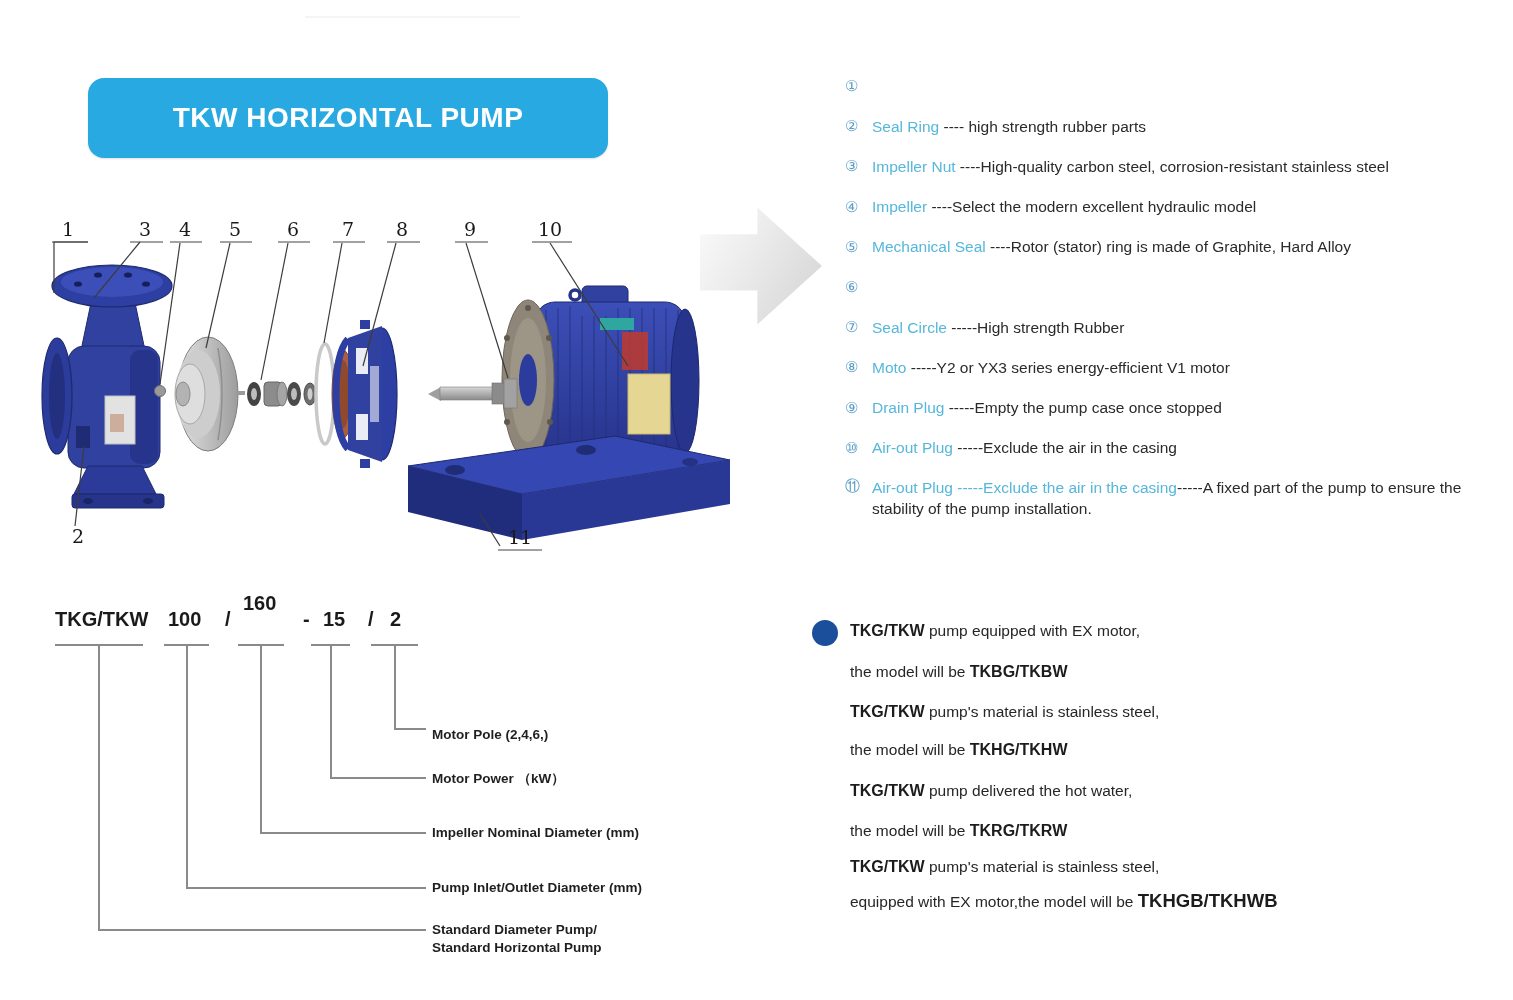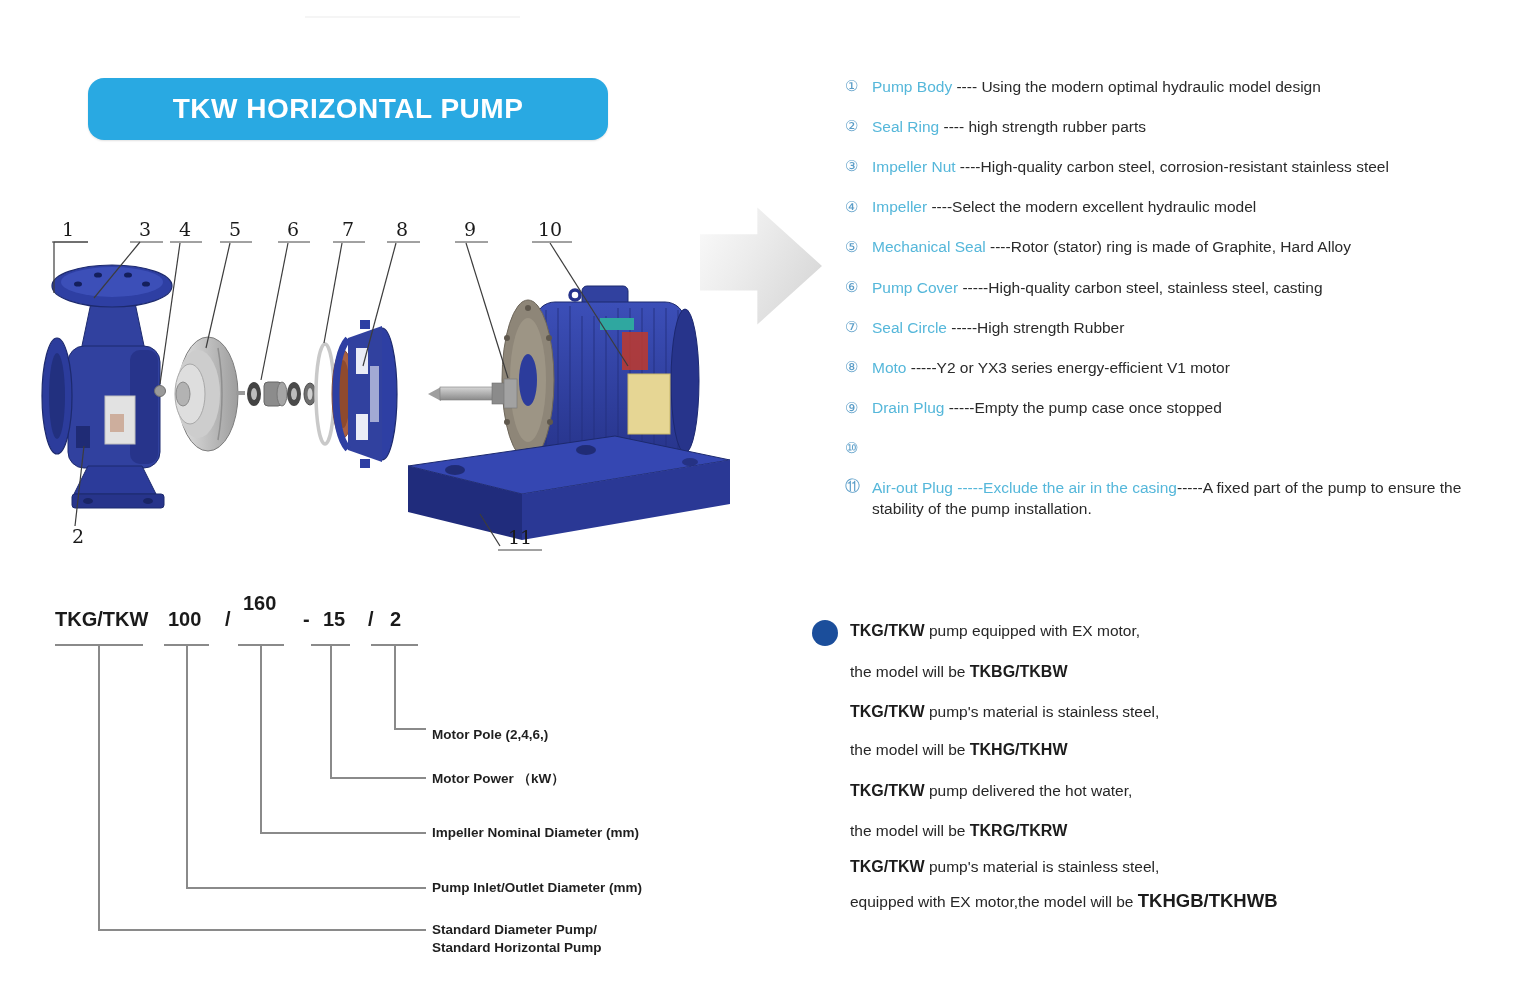--- a/index.html
+++ b/index.html
@@ -1,20 +1,20 @@
 <!DOCTYPE html>
 <html><head>
 <meta charset="utf-8">
 <style>
   html,body{margin:0;padding:0;background:#ffffff;}
   body{width:1513px;height:1000px;position:relative;overflow:hidden;
        font-family:"Liberation Sans", sans-serif;color:#2a2a2a;}
 
   
-  .banner{position:absolute;left:88px;top:78px;width:520px;height:62px;
+  .banner{position:absolute;left:88px;top:78px;width:520px;height:80px;
     background:#29a9e2;border-radius:16px;display:flex;align-items:center;justify-content:center;
     box-shadow:0 1px 2px rgba(0,0,0,.12);}
   .banner span{color:#fff;font-weight:bold;font-size:28px;letter-spacing:.5px;}
 
   .top-artifact{position:absolute;left:305px;top:16px;width:215px;height:2px;background:#f5f5f5;}
 
   
   .diagram{position:absolute;left:30px;top:198px;width:760px;height:360px;}
 
   
@@ -220,56 +220,55 @@
     <text x="520" y="38">10</text>
     <text x="490" y="346">11</text>
   </g>
 </svg>
 
 <div class="big-arrow"></div>
 
 <div class="parts-list">
   <div class="pl-row">
     <span class="pl-num">①</span>
-    <span class="pl-text"><span class="pl-name">Pump Body</span><span class="pl-desc"> ---- Using the modern optimal hydraulic model design</span></span>
   </div>
   <div class="pl-row">
     <span class="pl-num">②</span>
     <span class="pl-text"><span class="pl-name">Seal Ring</span><span class="pl-desc"> ---- high strength rubber parts</span></span>
   </div>
   <div class="pl-row">
     <span class="pl-num">③</span>
     <span class="pl-text"><span class="pl-name">Impeller Nut</span><span class="pl-desc"> ----High-quality carbon steel, corrosion-resistant stainless steel</span></span>
   </div>
   <div class="pl-row">
     <span class="pl-num">④</span>
     <span class="pl-text"><span class="pl-name">Impeller</span><span class="pl-desc"> ----Select the modern excellent hydraulic model</span></span>
   </div>
   <div class="pl-row">
     <span class="pl-num">⑤</span>
     <span class="pl-text"><span class="pl-name">Mechanical Seal</span><span class="pl-desc"> ----Rotor (stator) ring is made of Graphite, Hard Alloy</span></span>
   </div>
   <div class="pl-row">
     <span class="pl-num">⑥</span>
-    <span class="pl-text"><span class="pl-name">Pump Cover</span><span class="pl-desc"> -----High-quality carbon steel, stainless steel, casting</span></span>
   </div>
   <div class="pl-row">
     <span class="pl-num">⑦</span>
     <span class="pl-text"><span class="pl-name">Seal Circle</span><span class="pl-desc"> -----High strength Rubber</span></span>
   </div>
   <div class="pl-row">
     <span class="pl-num">⑧</span>
     <span class="pl-text"><span class="pl-name">Moto</span><span class="pl-desc"> -----Y2 or YX3 series energy-efficient V1 motor</span></span>
   </div>
   <div class="pl-row">
     <span class="pl-num">⑨</span>
     <span class="pl-text"><span class="pl-name">Drain Plug</span><span class="pl-desc"> -----Empty the pump case once stopped</span></span>
   </div>
   <div class="pl-row">
     <span class="pl-num">⑩</span>
+    <span class="pl-text"><span class="pl-name">Air-out Plug</span><span class="pl-desc"> -----Exclude the air in the casing</span></span>
   </div>
   <div class="pl-row wrap">
     <span class="pl-num">⑪</span>
     <span class="pl-text"><span class="pl-name">Air-out Plug</span><span class="pl-bluedesc"> -----Exclude the air in the casing</span><span class="pl-desc">-----A fixed part of the pump to ensure the stability of the pump installation.</span></span>
   </div>
 </div>
 
 <span class="mc" style="left:55px;top:608px;">TKG/TKW</span>
 <span class="mc" style="left:168px;top:608px;">100</span>
 <span class="mc" style="left:225px;top:608px;">/</span>

